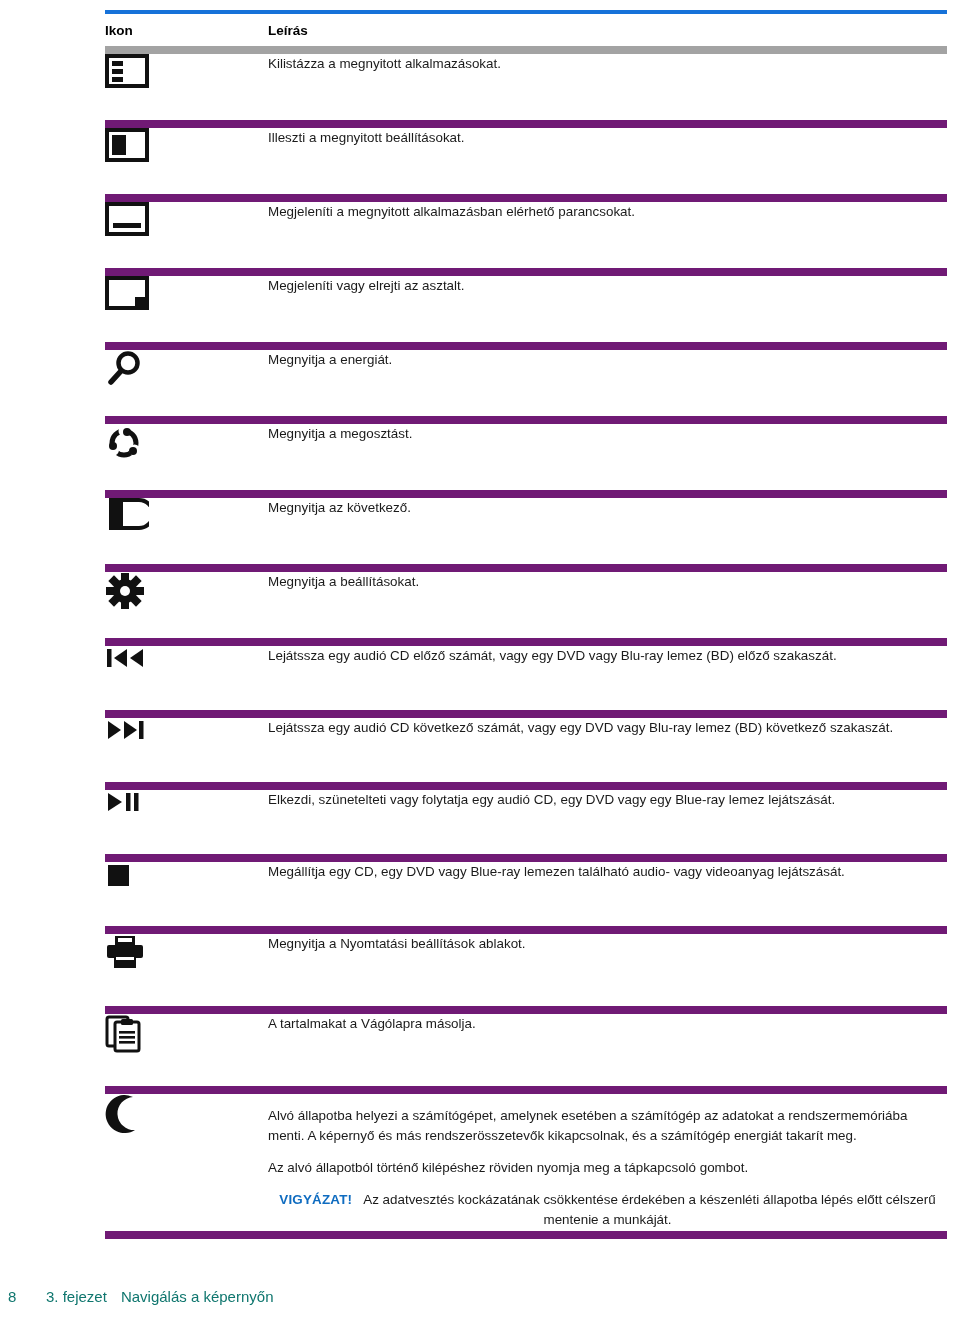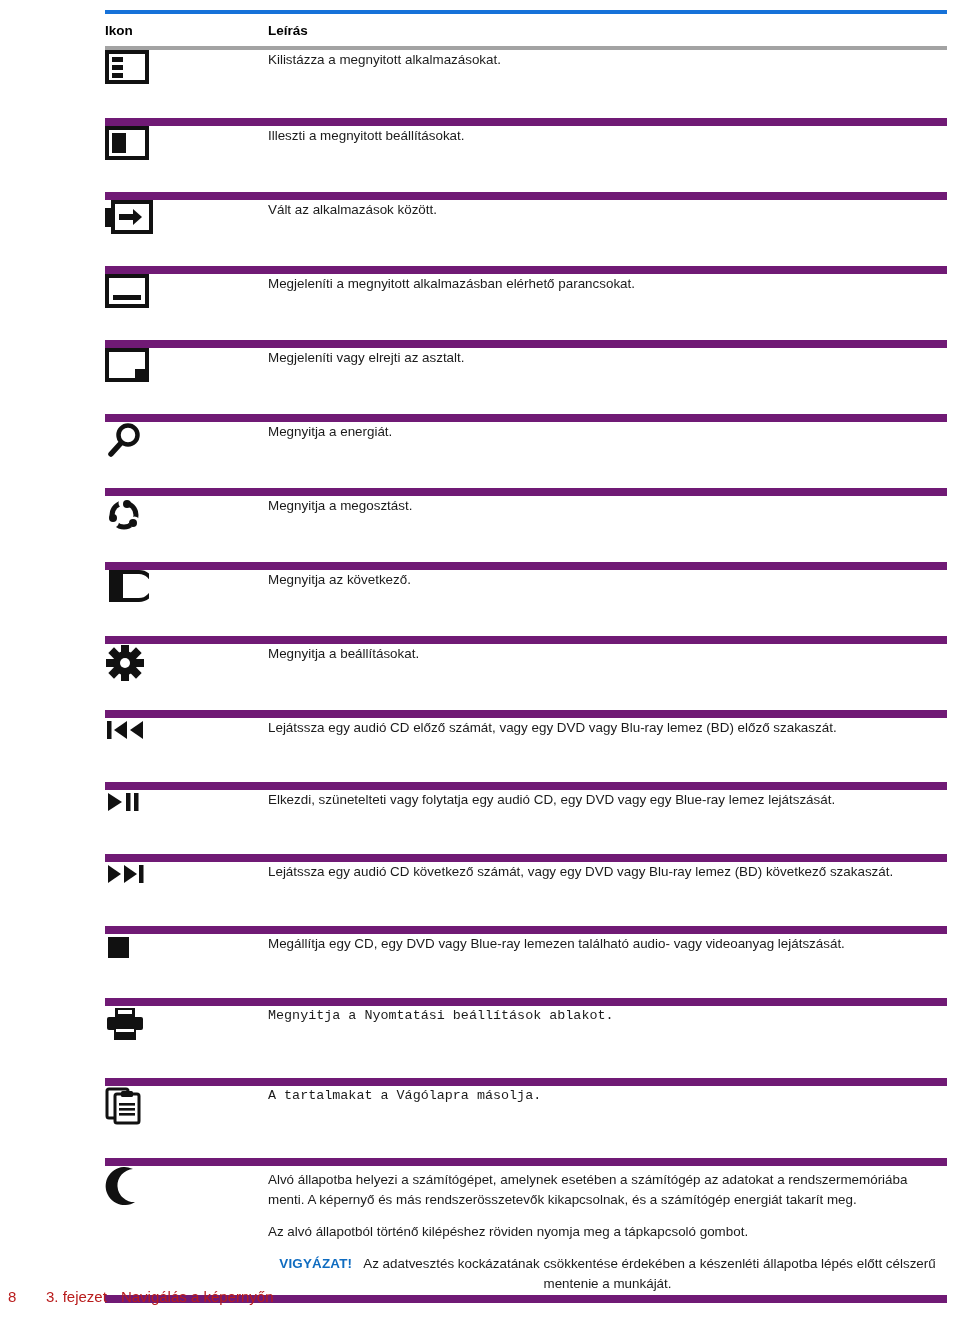--- a/index.html
+++ b/index.html
@@ -32,21 +32,21 @@
     table-layout: fixed;
   }
 
   .icon-table thead th {
     text-align: left;
     font-size: 13.5px;
     font-weight: bold;
     color: #000000;
     padding: 9px 0 8px 0;
     border-top: 4px solid #1672d9;
-    border-bottom: 4px solid #a3a3a3;
+    border-bottom: 8px solid #a3a3a3;
     vertical-align: bottom;
   }
 
   .col-icon  { width: 163px; }
   .col-desc  { width: 679px; }
 
   .icon-table tbody td {
     border-bottom: 8px solid #701a75;
     vertical-align: top;
     padding: 0;
@@ -60,57 +60,57 @@
     padding: 14px 0 14px 10px;
   }
   td.cell-desc {
     padding: 14px 12px 14px 0;
     font-size: 13.4px;
     line-height: 1.5;
     color: #1b1b1b;
   }
 
   td.cell-desc p {
-    margin: 4px 0 12px 0;
+    margin: 12px 0 12px 0;
   }
   td.cell-desc p:last-child {
     margin-bottom: 0;
     text-align: center;
   }
 
   .caution {
     color: #0f6cc0;
     font-weight: bold;
     letter-spacing: 0.2px;
   }
   .caution-gap {
     display: inline-block;
     width: 11px;
   }
 
   
   .r-tall   { height: 74px; }
   .r-mid    { height: 72px; }
-  .r-short  { height: 80px; font-family: Liberation Mono, monospace; }
+  .r-short  { height: 80px; }
 
   
   .glyph {
     position: relative;
     width: 44px;
     height: 40px;
   }
   .glyph svg { display: block; }
 
   
   .footer {
     position: absolute;
     left: 8px;
     bottom: 18px;
     font-size: 15px;
-    color: #b91c1c;
+    color: #0f766e;
     white-space: nowrap;
   }
   .footer .pg   { display: inline-block; width: 38px; }
   .footer .chap { margin-right: 14px; }
 </style>
 </head>
 <body>
 
 <div class="page">
 
@@ -146,32 +146,20 @@
           <span class="glyph">
             <svg width="44" height="34" viewBox="0 0 44 34">
               <rect x="2" y="2" width="40" height="30" fill="#ffffff" stroke="#111" stroke-width="4"></rect>
               <rect x="7" y="7" width="14" height="20" fill="#111"></rect>
             </svg>
           </span>
         </td>
         <td class="cell-desc">Illeszti a megnyitott beállításokat.</td>
       </tr>
 
-      <tr class="r-tall">
-        <td class="cell-icon">
-          <span class="glyph">
-            <svg width="48" height="34" viewBox="0 0 48 34">
-              <rect x="0" y="8" width="12" height="19" fill="#111"></rect>
-              <rect x="8" y="2" width="38" height="30" fill="#ffffff" stroke="#111" stroke-width="4"></rect>
-              <path d="M14 14 h14 v-5 l9 8 -9 8 v-5 h-14 z" fill="#111"></path>
-            </svg>
-          </span>
-        </td>
-        <td class="cell-desc">Vált az alkalmazások között.</td>
-      </tr>
 
       <tr class="r-tall">
         <td class="cell-icon">
           <span class="glyph">
             <svg width="44" height="34" viewBox="0 0 44 34">
               <rect x="2" y="2" width="40" height="30" fill="#ffffff" stroke="#111" stroke-width="4"></rect>
               <rect x="8" y="21" width="28" height="5" fill="#111"></rect>
             </svg>
           </span>
         </td>
@@ -262,41 +250,41 @@
               <path d="M38 3 v18 l-13 -9 z" fill="#111"></path>
             </svg>
           </span>
         </td>
         <td class="cell-desc">Lejátssza egy audió CD előző számát, vagy egy DVD vagy Blu-ray lemez (BD) előző szakaszát.</td>
       </tr>
 
       <tr class="r-mid">
         <td class="cell-icon">
           <span class="glyph">
+            <svg width="44" height="24" viewBox="0 0 44 24">
+              <path d="M3 3 v18 l13 -9 z" fill="#111"></path>
+              <path d="M19 3 v18 l13 -9 z" fill="#111"></path>
+              <rect x="34" y="3" width="4.5" height="18" fill="#111"></rect>
+            </svg>
+          </span>
+        </td>
+        <td class="cell-desc">Lejátssza egy audió CD következő számát, vagy egy DVD vagy Blu-ray lemez (BD) következő szakaszát.</td>
+      </tr>
+
+      <tr class="r-mid">
+        <td class="cell-icon">
+          <span class="glyph">
             <svg width="40" height="24" viewBox="0 0 40 24">
               <path d="M3 3 v18 l14 -9 z" fill="#111"></path>
               <rect x="21" y="3" width="4.5" height="18" fill="#111"></rect>
               <rect x="29" y="3" width="4.5" height="18" fill="#111"></rect>
             </svg>
           </span>
         </td>
         <td class="cell-desc">Elkezdi, szünetelteti vagy folytatja egy audió CD, egy DVD vagy egy Blue-ray lemez lejátszását.</td>
-      </tr>
-
-      <tr class="r-mid">
-        <td class="cell-icon">
-          <span class="glyph">
-            <svg width="44" height="24" viewBox="0 0 44 24">
-              <path d="M3 3 v18 l13 -9 z" fill="#111"></path>
-              <path d="M19 3 v18 l13 -9 z" fill="#111"></path>
-              <rect x="34" y="3" width="4.5" height="18" fill="#111"></rect>
-            </svg>
-          </span>
-        </td>
-        <td class="cell-desc">Lejátssza egy audió CD következő számát, vagy egy DVD vagy Blu-ray lemez (BD) következő szakaszát.</td>
       </tr>
 
       <tr class="r-mid">
         <td class="cell-icon">
           <span class="glyph">
             <svg width="30" height="28" viewBox="0 0 30 28">
               <rect x="3" y="3" width="21" height="21" fill="#111"></rect>
             </svg>
           </span>
         </td>

